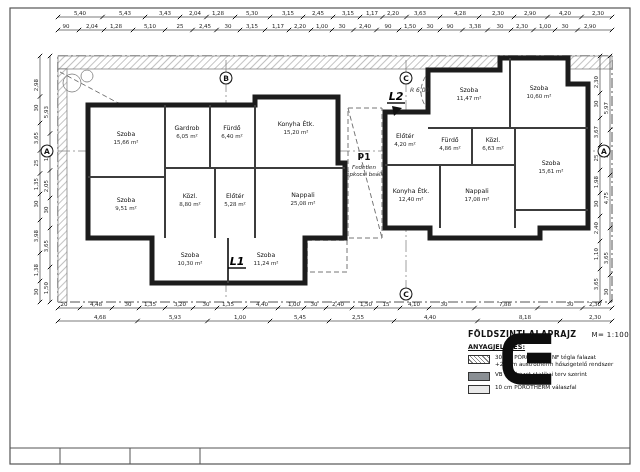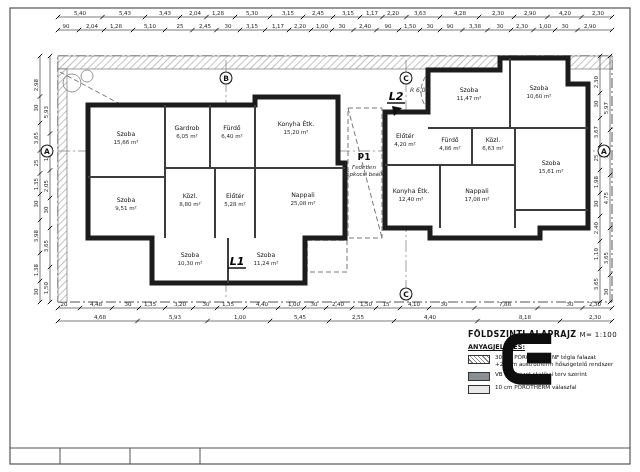--- a/index.html
+++ b/index.html
@@ -27,21 +27,21 @@
   .unit-underline{stroke:#000;stroke-width:1.4;}
   .park-code{font-size:9px;font-weight:bold;fill:#111;text-anchor:middle;}
   .park-desc{font-size:5.5px;font-style:italic;fill:#222;text-anchor:middle;}
   .ann{font-size:6px;font-style:italic;fill:#333;}
   .footerline{stroke:#555;stroke-width:1;}
 
   
   .titleblock{position:absolute;left:468px;top:328px;width:164px;color:#111;}
   .logo{display:block;width:66px;height:62px;margin-left:26px;}
   .tb-title{font-size:8px;font-weight:bold;letter-spacing:.4px;margin-top:2px;white-space:nowrap;}
-  .tb-scale{font-size:7px;font-weight:normal;margin-left:3px;}
+  .tb-scale{font-size:7px;font-weight:normal;margin-left:15px;}
   .legend-title{font-size:6.5px;font-weight:bold;text-decoration:underline;margin-top:4px;}
   .legend-row{display:flex;align-items:flex-start;margin-top:3px;}
   .sw{flex:0 0 auto;width:20px;height:7px;border:.6px solid #333;margin-right:5px;margin-top:1px;}
   .sw-hatch{background:repeating-linear-gradient(45deg,#fff,#fff 2px,#8a8a8a 2px,#8a8a8a 3px);}
   .sw-dark{background:#8a8f94;}
   .sw-light{background:#e9e9e9;}
   .legend-text{font-size:5.6px;line-height:1.25;}
 </style>
 </head>
 <body>

